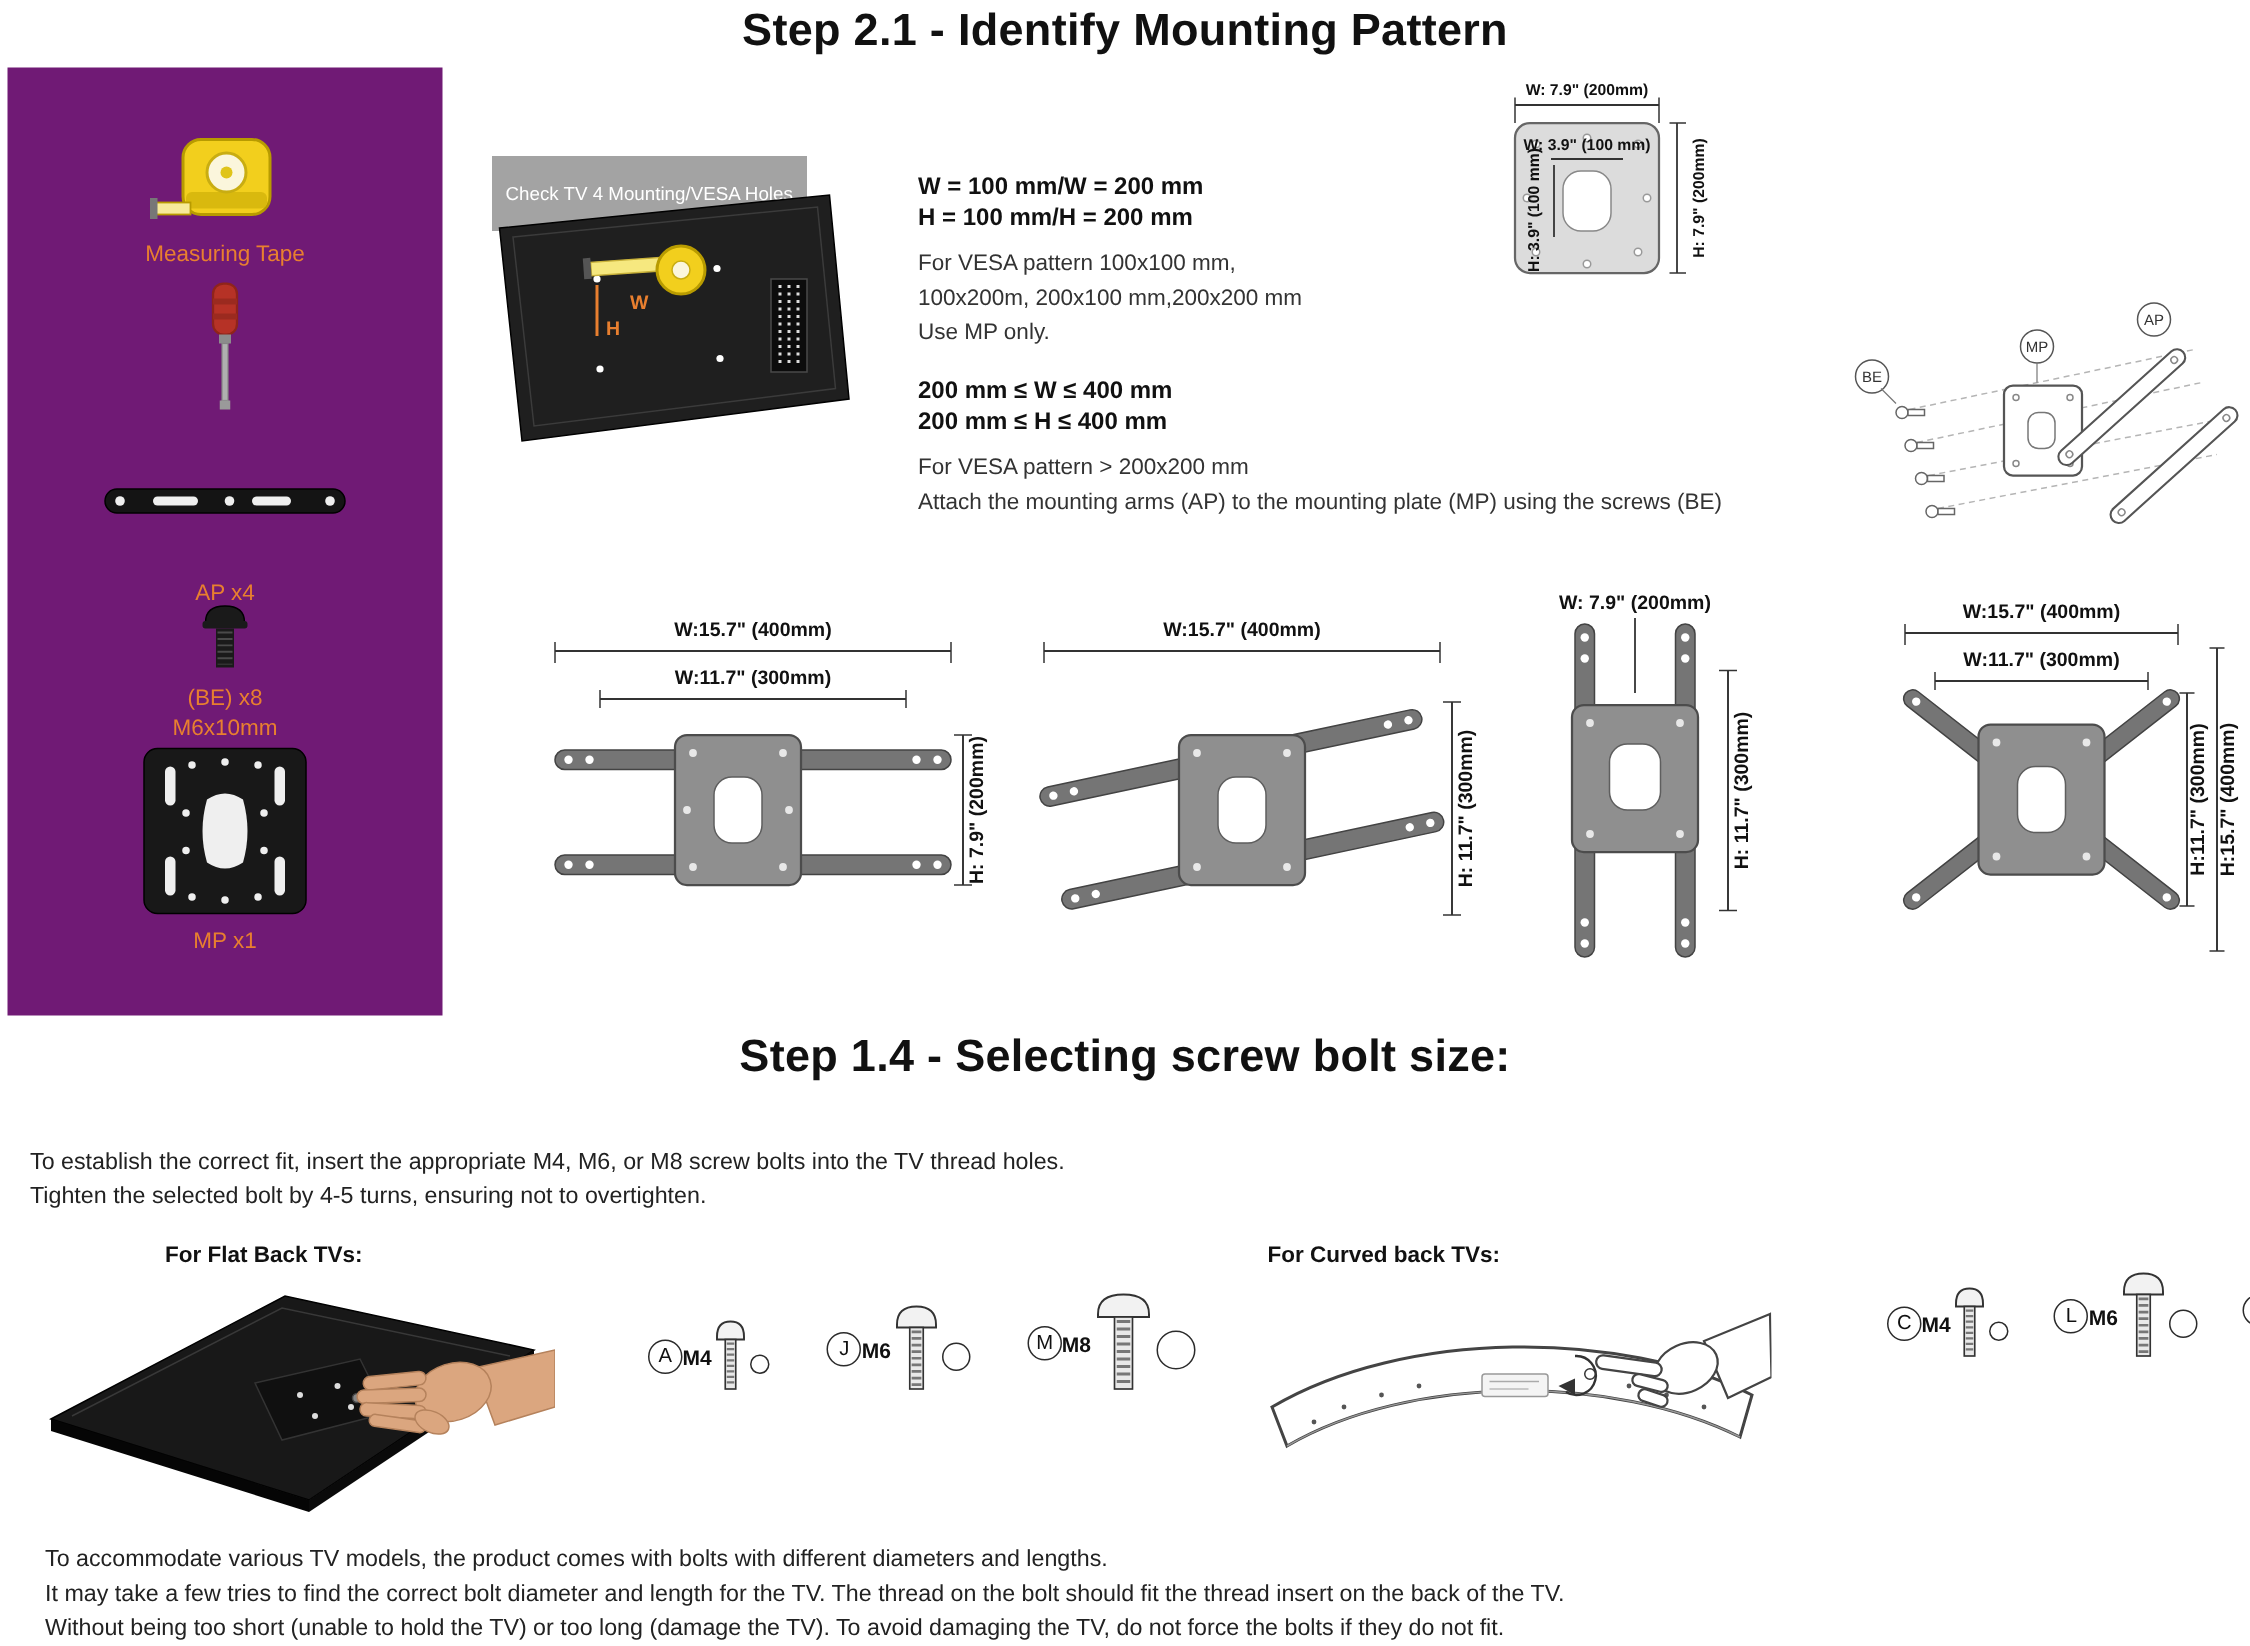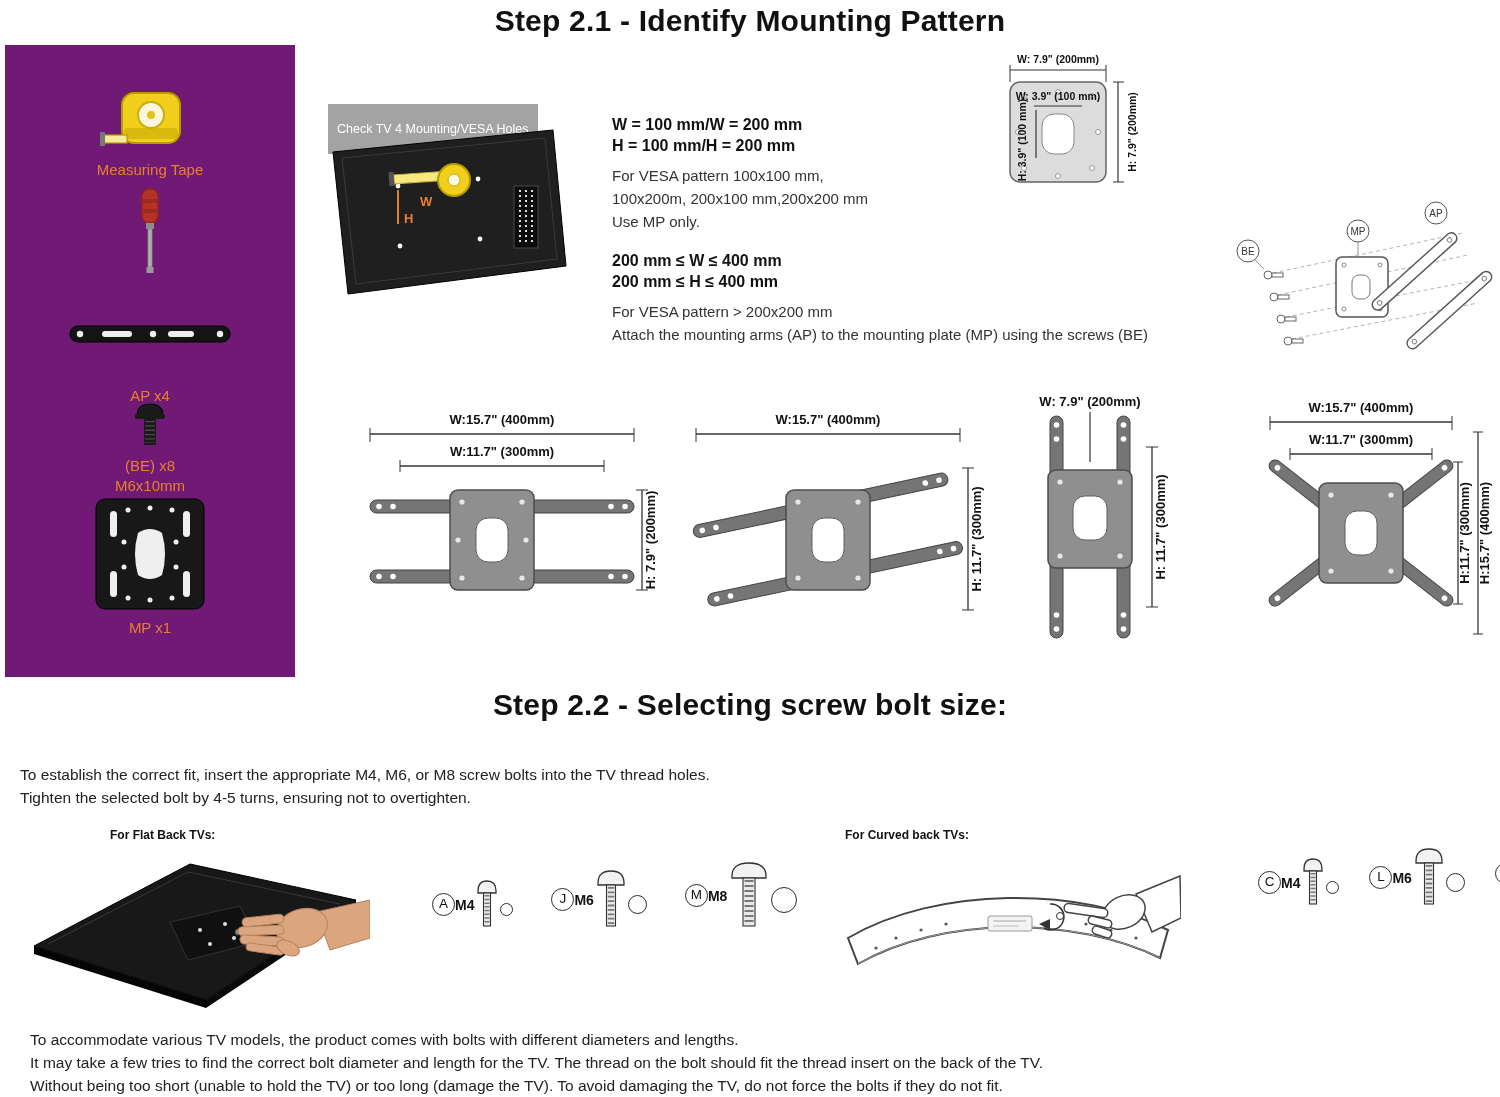--- a/index.html
+++ b/index.html
@@ -7,21 +7,21 @@
   .page { position:relative; width:1500px; height:1097px; background:#fff; color:#1a1a1a; overflow:hidden; }
   .abs { position:absolute; }
   .big-title { width:100%; text-align:center; font-size:30px; font-weight:700; color:#111; letter-spacing:0.2px; }
   .sidebar { left:5px; top:45px; width:290px; height:632px; background:#701a75; }
   .part { position:absolute; left:0; width:100%; display:flex; flex-direction:column; align-items:center; }
   .part-label { color:#e87f2f; font-size:15px; margin-top:7px; line-height:20px; }
   .caption { background:#a3a3a3; color:#fff; font-size:12.5px; padding:18px 9px; display:inline-block; }
   .spec-bold { font-size:16px; font-weight:700; line-height:21px; color:#111; }
   .spec-body { font-size:15px; line-height:23px; color:#333; }
   .gap8 { height:8px; }
-  .section-head { font-size:12px; font-weight:700; color:#111; }
+  .section-head { font-size:15px; font-weight:700; color:#111; }
   .para { font-size:15.5px; line-height:23px; color:#222; }
   .dim { font:700 13px "Liberation Sans", sans-serif; fill:#111; }
   .dim-s { font:700 10.5px "Liberation Sans", sans-serif; fill:#111; }
   .badge-t { font:400 10px "Liberation Sans", sans-serif; fill:#333; }
   .bolt-row { display:flex; align-items:flex-end; }
   .bolt-row.flat { gap:38px; }
   .bolt-row.curved { gap:30px; }
   .bolt-col { display:flex; align-items:center; }
   .badge { display:inline-block; min-width:23px; height:23px; line-height:20px; border:1.6px solid #2b2b2b; border-radius:50%; font-size:13.5px; text-align:center; color:#111; }
   .badge.pill { border-radius:11px; padding:0 4px; height:21px; line-height:18px; font-size:12px; }
@@ -331,21 +331,21 @@
     <line x1="202" y1="64" x2="202" y2="206" stroke="#333" stroke-width="1.3"></line>
     <line x1="197" y1="64" x2="207" y2="64" stroke="#333"></line>
       <line x1="197" y1="206" x2="207" y2="206" stroke="#333"></line>
     <text class="dim" transform="rotate(-90 213 135)" x="213" y="135" text-anchor="middle">H:11.7" (300mm)</text>
     <line x1="222" y1="34" x2="222" y2="236" stroke="#333" stroke-width="1.3"></line>
     <line x1="217" y1="34" x2="227" y2="34" stroke="#333"></line>
       <line x1="217" y1="236" x2="227" y2="236" stroke="#333"></line>
     <text class="dim" transform="rotate(-90 233 135)" x="233" y="135" text-anchor="middle">H:15.7" (400mm)</text>
   </svg>
 
-  <div class="abs big-title" style="top:688px;">Step 2.2 - Selecting screw bolt size:</div>
+  <div class="abs big-title" style="top:688px;">Step 1.4 - Selecting screw bolt size:</div>
 
   <div class="abs" style="left:20px; top:763px; width:1440px;">
     <div class="para">To establish the correct fit, insert the appropriate M4, M6, or M8 screw bolts into the TV thread holes.</div>
     <div class="para">Tighten the selected bolt by 4-5 turns, ensuring not to overtighten.</div>
   </div>
 
   <div class="abs section-head" style="left:110px; top:828px;">For Flat Back TVs:</div>
   <div class="abs section-head" style="left:845px; top:828px;">For Curved back TVs:</div>
 
   <svg class="abs" style="left:20px; top:842px;" width="350" height="175" viewBox="0 0 350 175">

